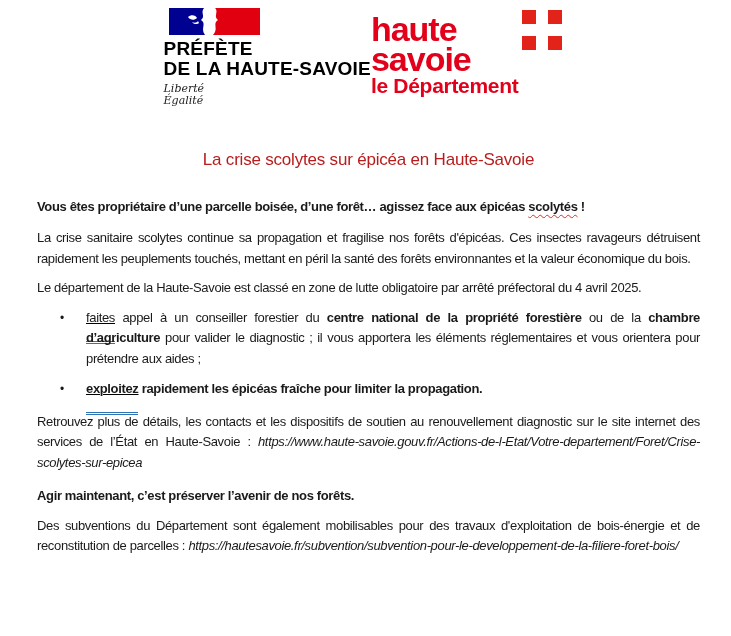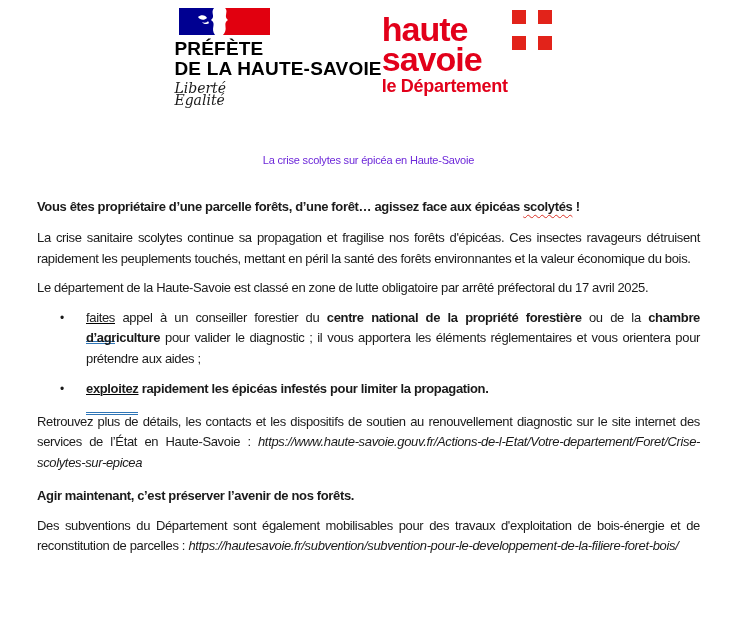--- a/index.html
+++ b/index.html
@@ -27,37 +27,37 @@
     font-weight: 700;
     font-size: 19px;
     letter-spacing: 0.2px;
     color: #000000;
     line-height: 20px;
   }
   .motto {
     margin-top: 4px;
     font-family: "DejaVu Serif", serif;
     font-style: italic;
-    font-size: 14px;
+    font-size: 11px;
     line-height: 11.5px;
     color: #1a1a1a;
   }
 
   .dept-block { position: relative; text-align: left; padding-right: 44px; margin-top: 6px; }
   .dept-name {
     color: #e2001a;
     font-weight: 700;
     font-size: 34px;
     line-height: 30px;
     letter-spacing: -1px;
   }
   .dept-tagline {
     color: #e2001a;
     font-weight: 700;
-    font-size: 18px;
+    font-size: 21px;
     line-height: 20px;
     margin-top: 2px;
     letter-spacing: -0.3px;
   }
   .savoie-cross {
     position: absolute;
     top: -4px;
     right: 0;
     width: 40px;
     height: 40px;
@@ -80,26 +80,26 @@
 
   
   .doc {
     padding: 0 31px 0 37px;
     font-size: 13px;
     letter-spacing: -0.35px;
     line-height: 20.5px;
   }
   .doc-title {
     text-align: center;
-    font-size: 11px;
+    font-size: 17px;
     font-weight: 400;
     letter-spacing: -0.2px;
     margin-top: 32px;
     margin-bottom: 26px;
-    color: #6d28d9;
+    color: #b91c1c;
   }
   .para { text-align: justify; margin-bottom: 9px; }
   .bold { font-weight: 700; }
   .intro { margin-bottom: 11px; }
 
   .squiggle {
     text-decoration: underline;
     text-decoration-style: wavy;
     text-decoration-color: #d93025;
     text-decoration-thickness: 1px;
@@ -155,35 +155,35 @@
     <div class="dept-name">savoie</div>
     <div class="dept-tagline">le Département</div>
   </div>
 
 </div>
 
 <div class="doc">
 
   <div class="doc-title">La crise scolytes sur épicéa en Haute-Savoie</div>
 
-  <p class="para bold intro"><span>Vous êtes propriétaire d’une parcelle forêts, d’une forêt… agissez face aux épicéas </span><span class="squiggle">scolytés</span><span> !</span></p>
+  <p class="para bold intro"><span>Vous êtes propriétaire d’une parcelle boisée, d’une forêt… agissez face aux épicéas </span><span class="squiggle">scolytés</span><span> !</span></p>
 
   <p class="para">La crise sanitaire scolytes continue sa propagation et fragilise nos forêts d'épicéas. Ces insectes ravageurs détruisent rapidement les peuplements touchés, mettant en péril la santé des forêts environnantes et la valeur économique du bois.</p>
 
-  <p class="para">Le département de la Haute-Savoie est classé en zone de lutte obligatoire par arrêté préfectoral du 17 avril 2025.</p>
+  <p class="para">Le département de la Haute-Savoie est classé en zone de lutte obligatoire par arrêté préfectoral du 4 avril 2025.</p>
 
 
   <div class="bullet-row">
     <span class="bullet-marker">•</span>
     <span class="bullet-content"><span class="u-grammar">faites</span><span> appel à un conseiller forestier du </span><span class="bold">centre national de la propriété forestière</span><span> ou de la </span><span class="bold">chambre d’agriculture</span><span> pour valider le diagnostic ; il vous apportera les éléments réglementaires et vous orientera pour prétendre aux aides ;</span></span>
   </div>
 
   <div class="bullet-row mb-plus">
     <span class="bullet-marker">•</span>
-    <span class="bullet-content bold"><span class="u-grammar">exploitez</span><span> rapidement les épicéas infestés pour limiter la propagation.</span></span>
+    <span class="bullet-content bold"><span class="u-grammar">exploitez</span><span> rapidement les épicéas fraîche pour limiter la propagation.</span></span>
   </div>
 
   <p class="para"><span>Retrouvez plus de détails, les contacts et les dispositifs de soutien au renouvellement diagnostic sur le site internet des services de l’État en Haute-Savoie : </span><span class="url">https://www.haute-savoie.gouv.fr/Actions-de-l-Etat/Votre-departement/Foret/Crise-scolytes-sur-epicea</span></p>
 
   <p class="para bold closing">Agir maintenant, c’est préserver l’avenir de nos forêts.</p>
 
   <p class="para"><span>Des subventions du Département sont également mobilisables pour des travaux d'exploitation de bois-énergie et de reconstitution de parcelles : </span><span class="url">https://hautesavoie.fr/subvention/subvention-pour-le-developpement-de-la-filiere-foret-bois/</span></p>
 
 </div>
 

